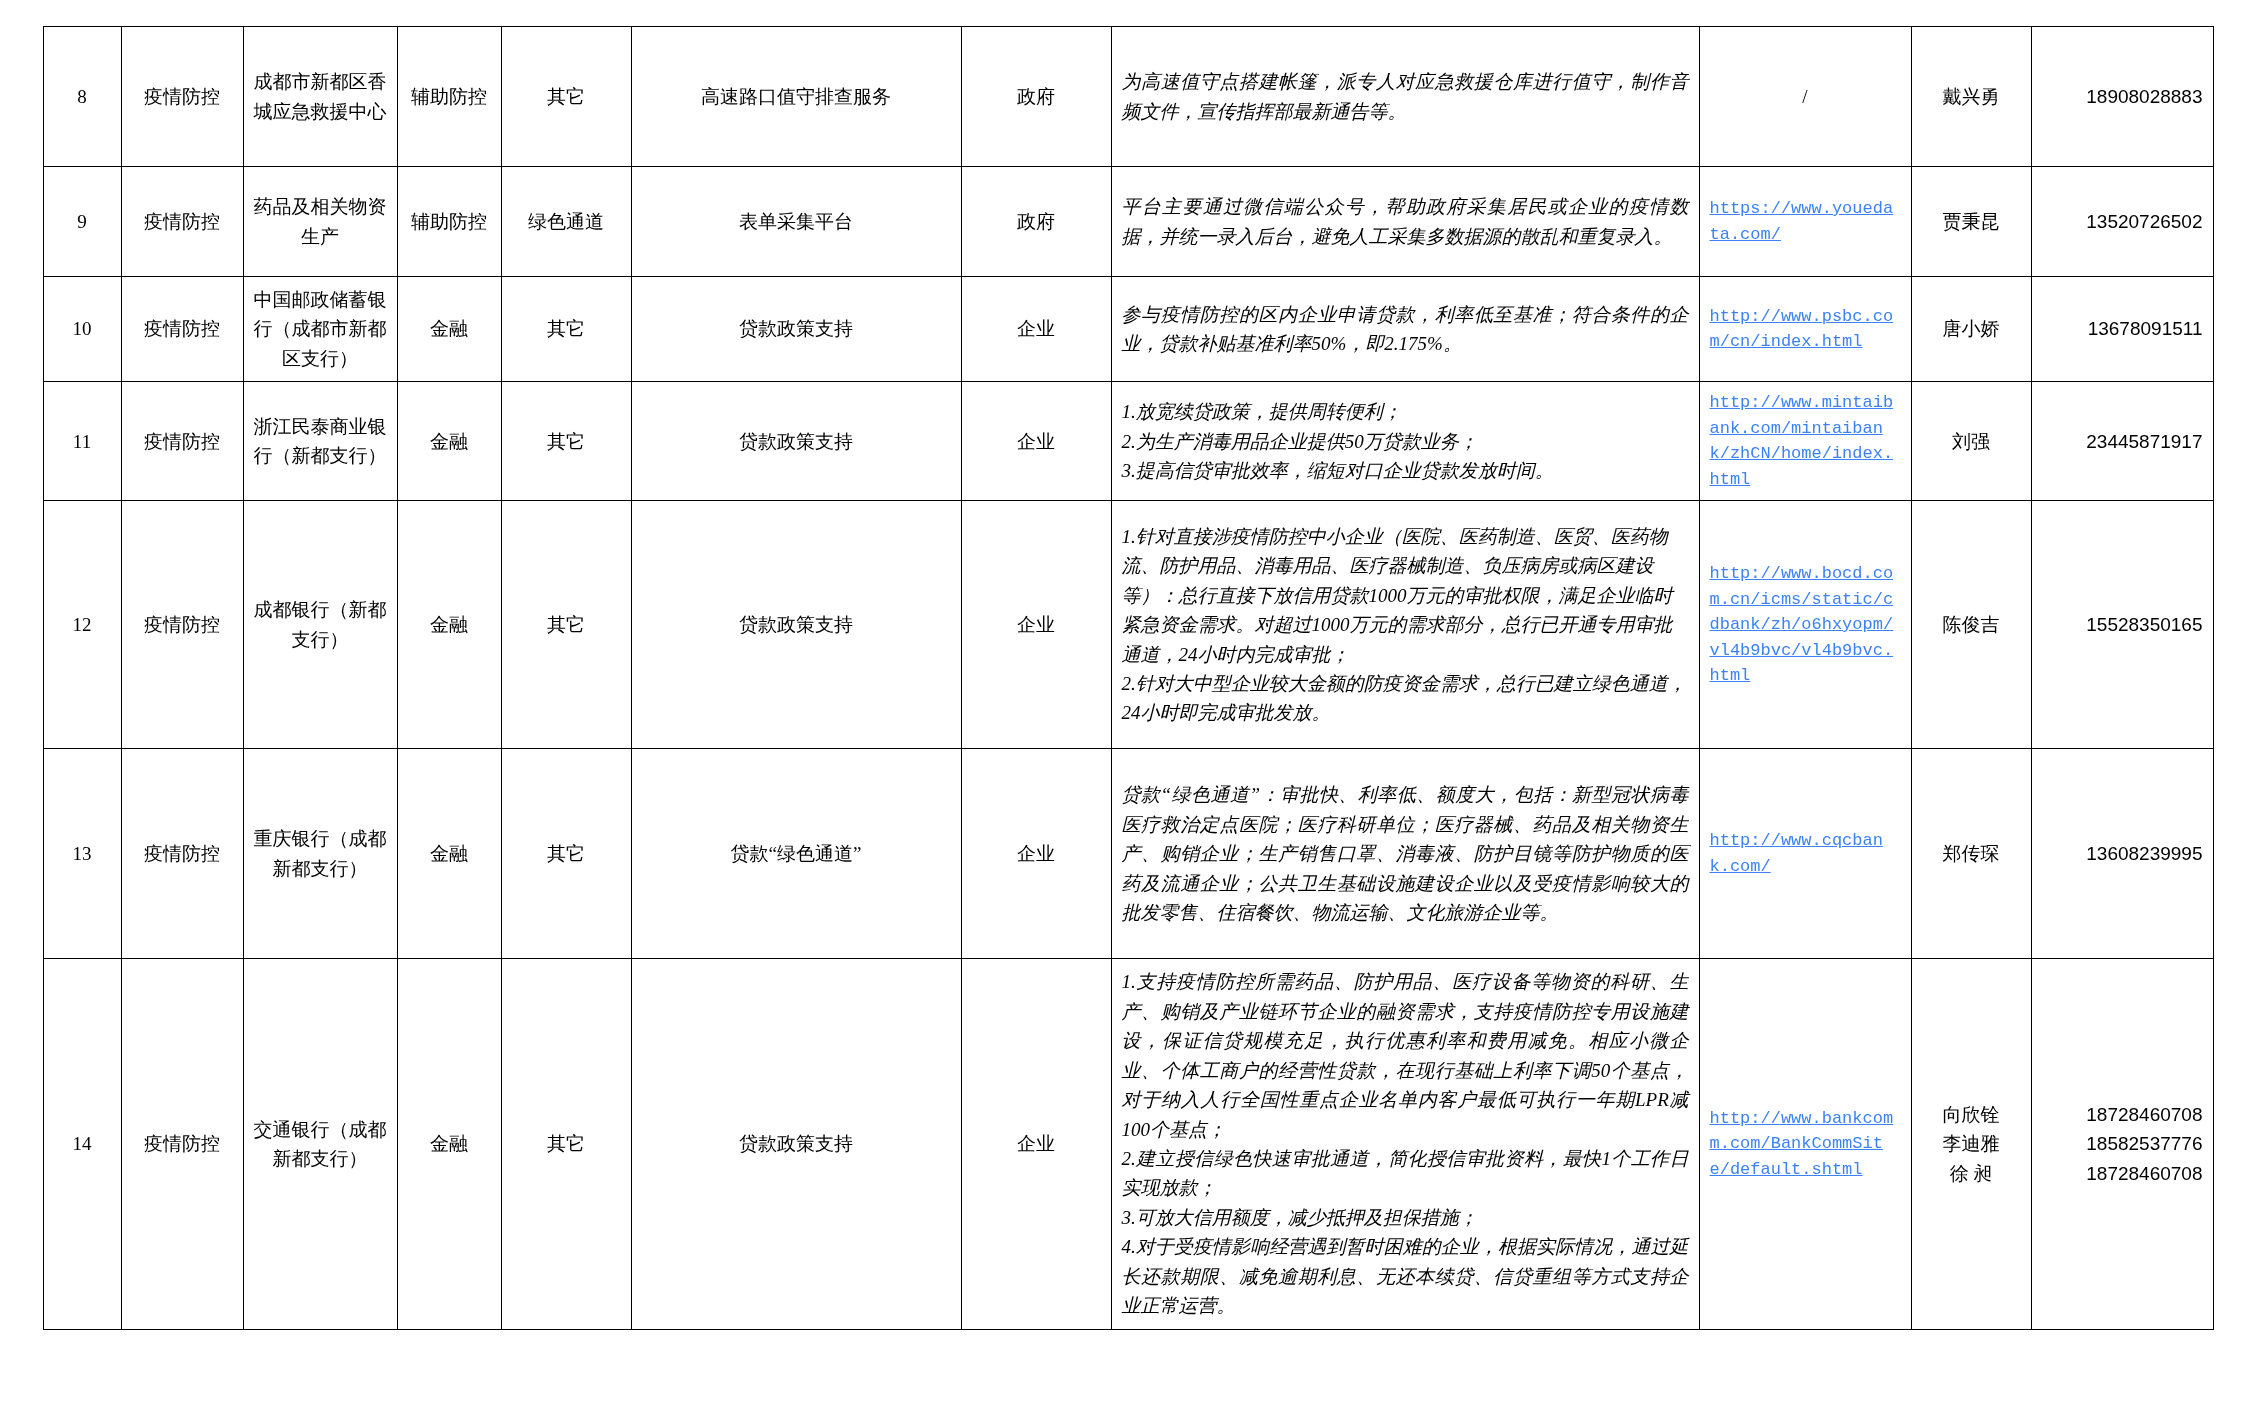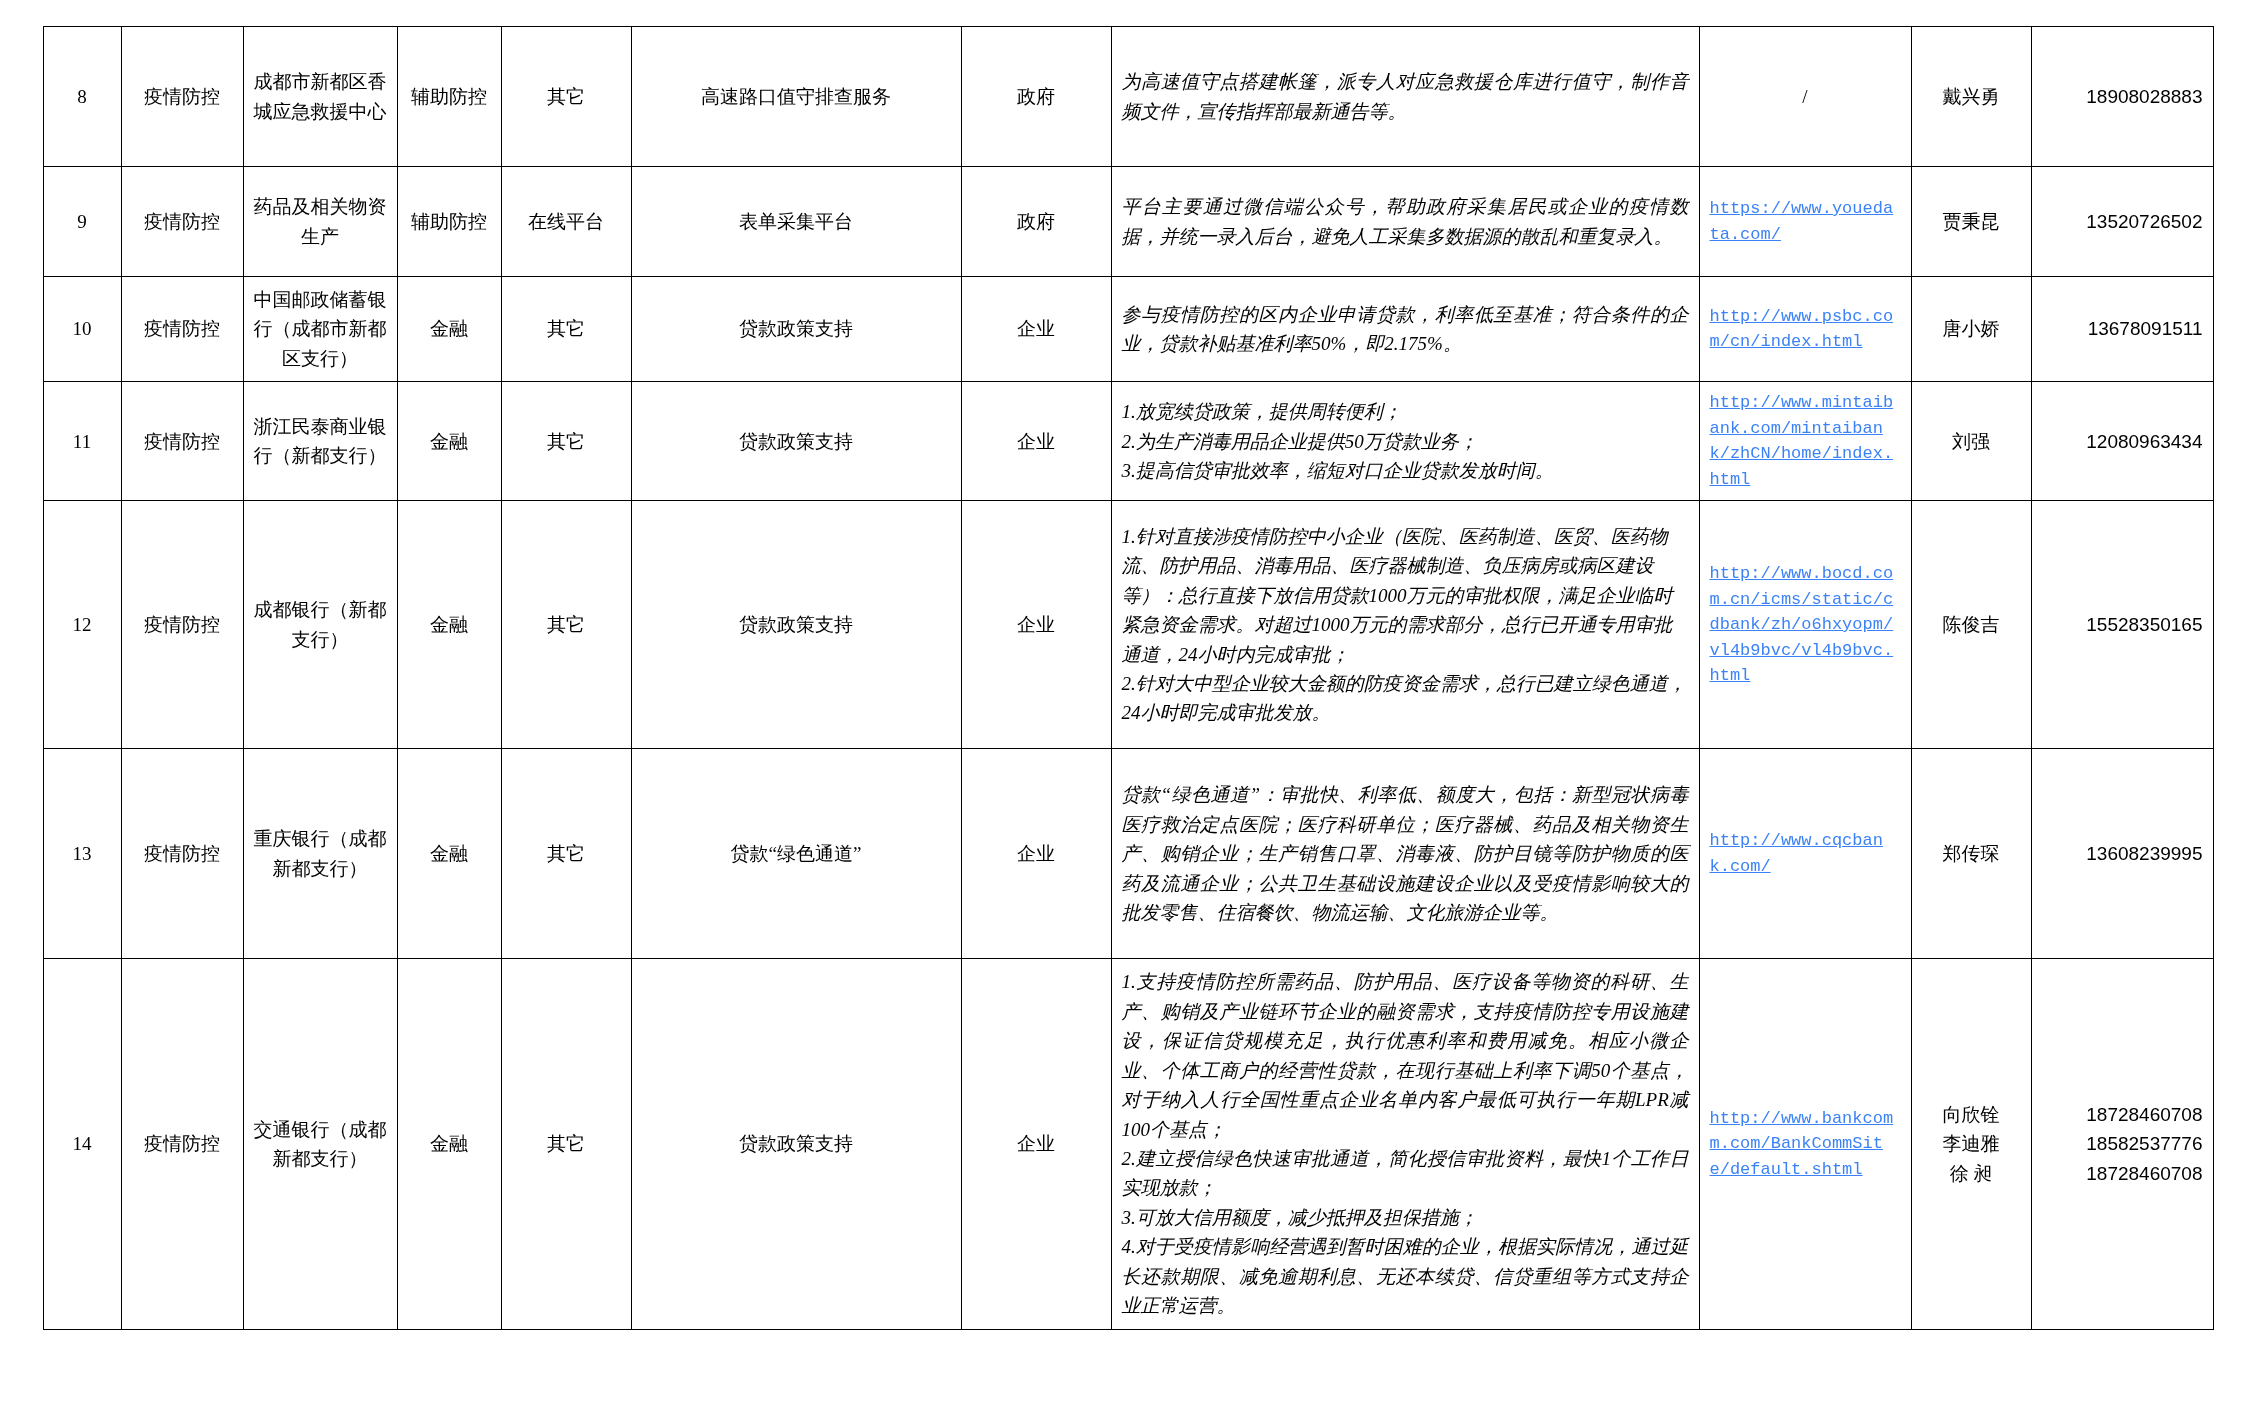--- a/index.html
+++ b/index.html
@@ -108,21 +108,21 @@
         <td class="ctr"><span>/</span></td>
         <td class="person">戴兴勇</td>
         <td class="phone">18908028883</td>
       </tr>
 
       <tr style="height:110px">
         <td class="ctr">9</td>
         <td class="ctr">疫情防控</td>
         <td class="org">药品及相关物资生产</td>
         <td class="ctr">辅助防控</td>
-        <td class="ctr">在线平台</td>
+        <td class="ctr">绿色通道</td>
         <td class="ctr">表单采集平台</td>
         <td class="ctr">政府</td>
         <td class="just desc-lines">平台主要通过微信端公众号，帮助政府采集居民或企业的疫情数据，并统一录入后台，避免人工采集多数据源的散乱和重复录入。</td>
         <td>
             <span class="link">https://www.youedata.com/</span>
           </td>
         <td class="person">贾秉昆</td>
         <td class="phone">13520726502</td>
       </tr>
 
@@ -150,21 +150,21 @@
         <td class="ctr">其它</td>
         <td class="ctr">贷款政策支持</td>
         <td class="ctr">企业</td>
         <td class="desc desc-lines">1.放宽续贷政策，提供周转便利；
 2.为生产消毒用品企业提供50万贷款业务；
 3.提高信贷审批效率，缩短对口企业贷款发放时间。</td>
         <td>
             <span class="link">http://www.mintaibank.com/mintaibank/zhCN/home/index.html</span>
           </td>
         <td class="person">刘强</td>
-        <td class="phone">12080963434</td>
+        <td class="phone">23445871917</td>
       </tr>
 
       <tr style="height:248px">
         <td class="ctr">12</td>
         <td class="ctr">疫情防控</td>
         <td class="org">成都银行（新都支行）</td>
         <td class="ctr">金融</td>
         <td class="ctr">其它</td>
         <td class="ctr">贷款政策支持</td>
         <td class="ctr">企业</td>

